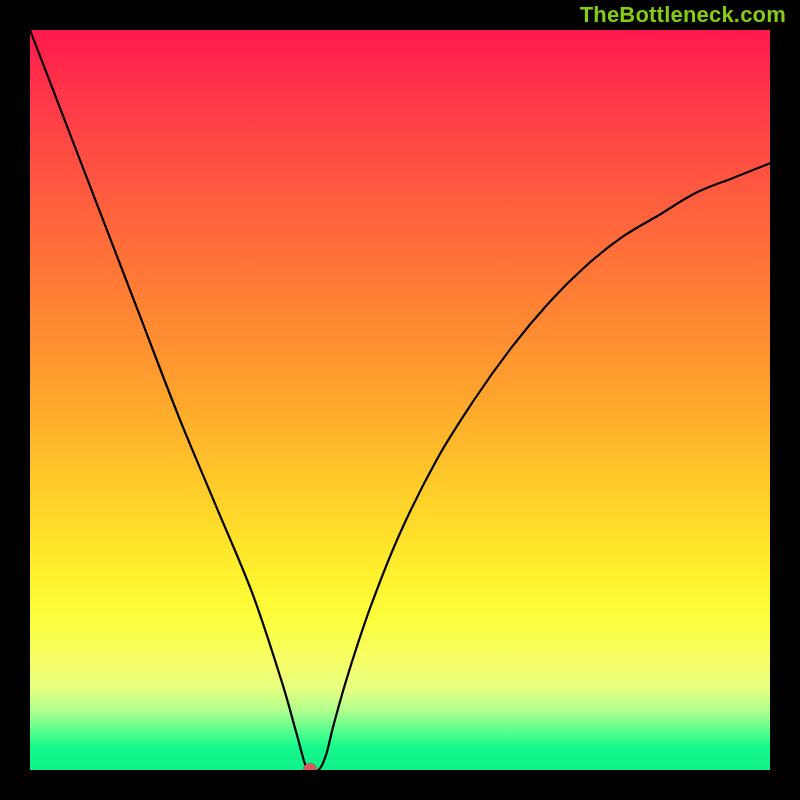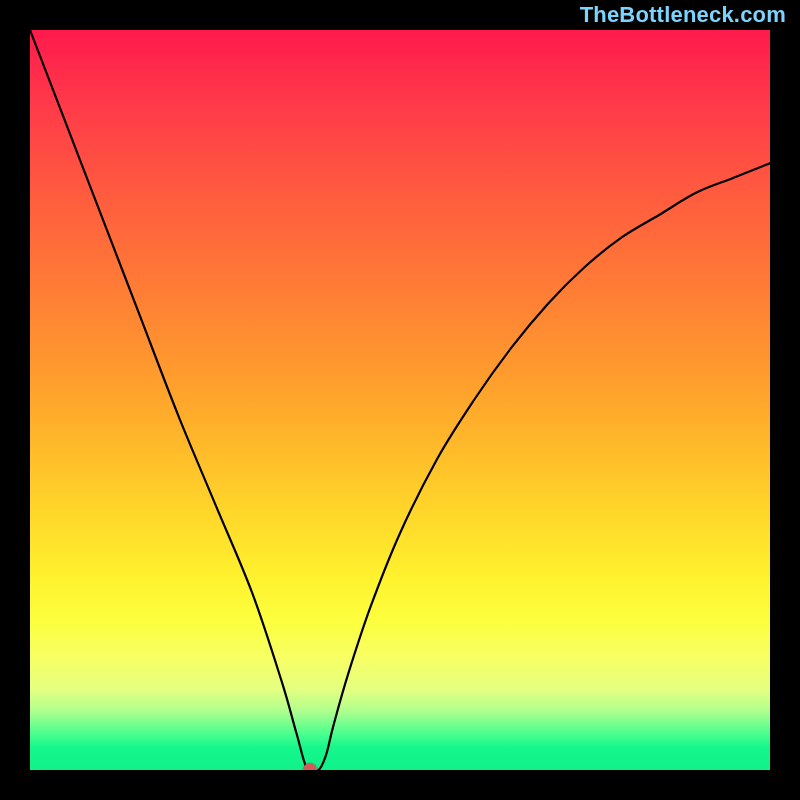--- a/index.html
+++ b/index.html
@@ -15,21 +15,21 @@
     position: relative;
     width: 800px;
     height: 800px;
     background: #000;
     box-sizing: border-box;
   }
   .watermark {
     position: absolute;
     top: 2px;
     right: 14px;
-    color: #7dd3fc;
+    color: #84cc16;
     font-size: 22px;
     font-weight: 600;
     letter-spacing: 0.2px;
     z-index: 10;
   }
   .plot {
     position: absolute;
     left: 30px;
     top: 30px;
     width: 740px;

